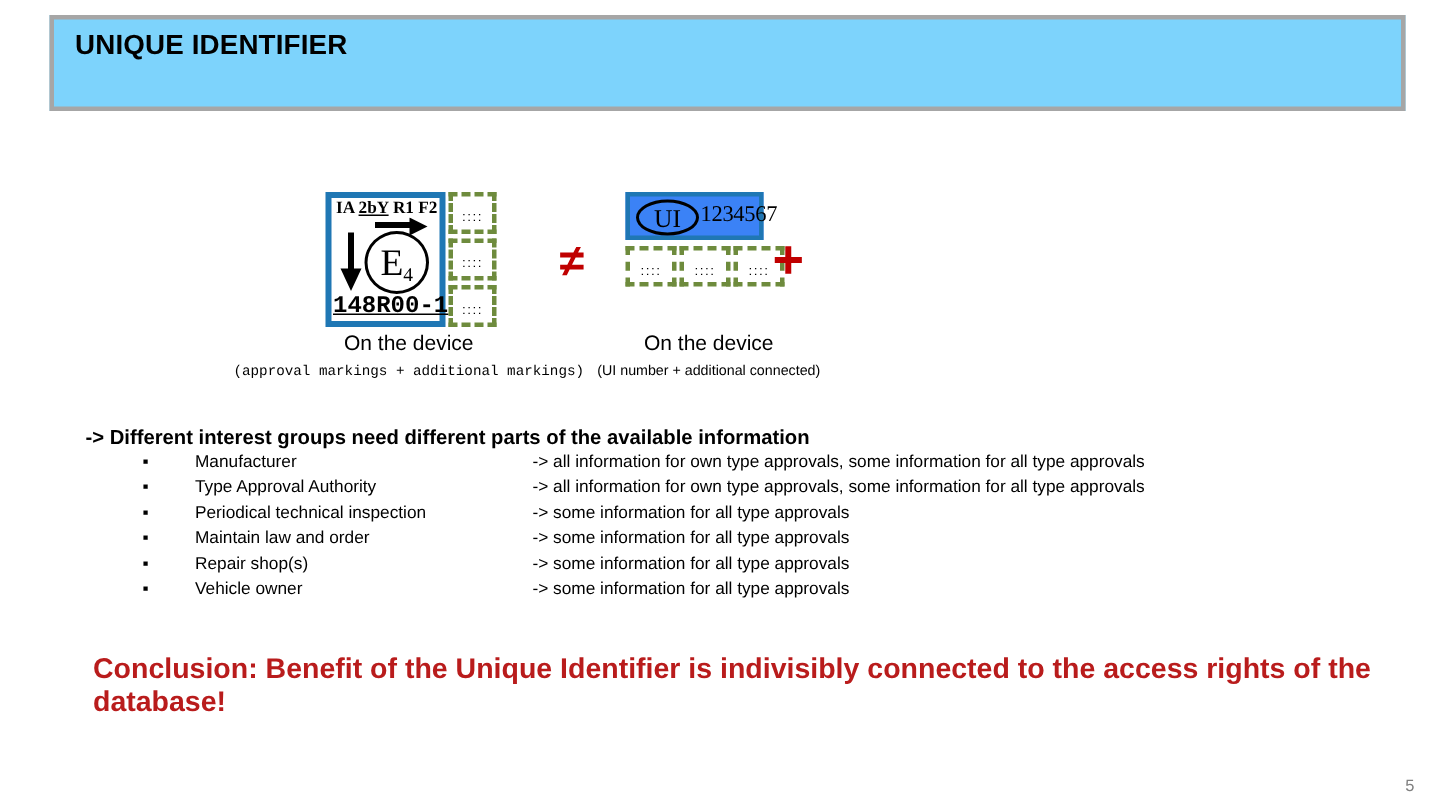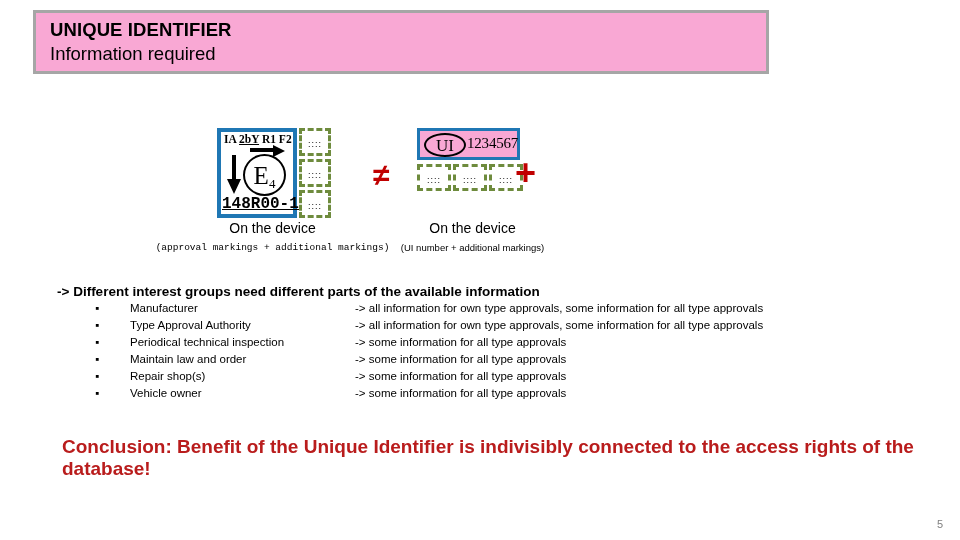--- a/index.html
+++ b/index.html
@@ -13,24 +13,24 @@
     position: relative;
     font-family: "Liberation Sans", sans-serif;
     overflow: hidden;
   }
 
   
   #header-box {
     position: absolute;
     left: 33px;
     top: 10px;
-    width: 736px;
+    width: 904px;
     height: 64px;
     border: 3px solid #a6a6a6;
-    background: #f9a8d4;
+    background: #7dd3fc;
     box-sizing: border-box;
     padding: 6px 0 0 14px;
   }
   #header-title {
     font-size: 18.5px;
     font-weight: bold;
     color: #000000;
     letter-spacing: .1px;
     line-height: 1.22;
   }
@@ -121,24 +121,24 @@
   .dash-box span {
     display: block;
     line-height: 1;
   }
 
   
   #ui-box {
     position: absolute;
     left: 417px;
     top: 8px;
-    width: 103px;
+    width: 92px;
     height: 32px;
     border: 3px solid #1f77b4;
-    background: #f9a8d4;
+    background: #3b82f6;
     box-sizing: border-box;
   }
   #ui-oval {
     position: absolute;
     left: 4px;
     top: 2px;
     width: 42px;
     height: 24px;
     border: 2.5px solid #000;
     border-radius: 50%;
@@ -256,21 +256,20 @@
     bottom: 10px;
     font-size: 11px;
     color: #808080;
   }
 </style>
 </head>
 <body>
 
 <div id="header-box">
   <div id="header-title">UNIQUE IDENTIFIER</div>
-  <div id="header-subtitle">Information required</div>
 </div>
 
 <div id="diagram">
 
   <div id="approval-box">
     <div class="marking-top"><span>IA </span><span class="ul">2bY</span><span> R1 F2</span></div>
 
     <svg width="40" height="14" style="position:absolute;left:28px;top:13px;">
       <line x1="1" y1="5" x2="26" y2="5" stroke="#000" stroke-width="4"></line>
       <polygon points="24,0 36,6 24,12" fill="#000"></polygon>
@@ -312,21 +311,21 @@
   <div class="dash-box" style="left:489px; top:44px; width:34px; height:27px;">
     <span style="margin-top:9px;">::::</span>
   </div>
 
   <div class="op" id="op-plus">+</div>
 
 
   <div class="cap-main" id="cap-left-main">On the device</div>
   <div class="cap-sub" id="cap-left-sub">(approval markings + additional markings)</div>
   <div class="cap-main" id="cap-right-main">On the device</div>
-  <div class="cap-sub" id="cap-right-sub">(UI number + additional markings)</div>
+  <div class="cap-sub" id="cap-right-sub">(UI number + additional connected)</div>
 </div>
 
 <div id="groups-intro">-&gt; Different interest groups need different parts of the available information</div>
 
 <table id="groups-table">
   <tbody>
     <tr>
       <td class="col-bullet">▪</td>
       <td class="col-group">Manufacturer</td>
       <td class="col-desc">-&gt; all information for own type approvals, some information for all type approvals</td>

